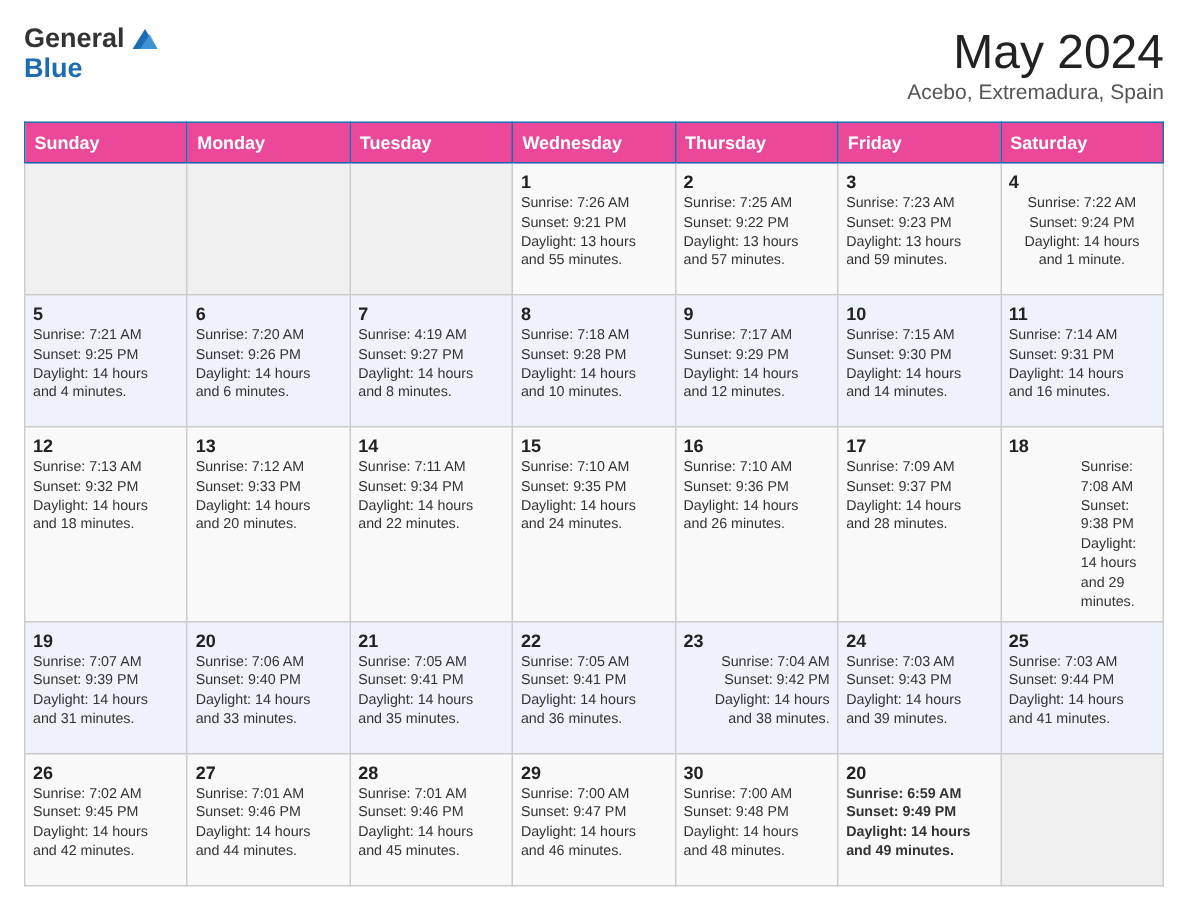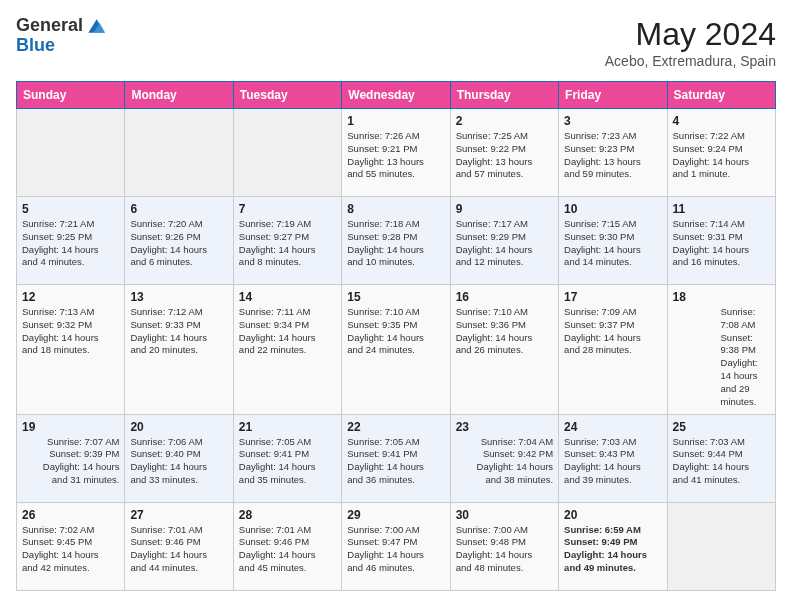--- a/index.html
+++ b/index.html
@@ -147,21 +147,21 @@
         </td>
         <td>
           <div class="day-num">3</div>
           <div class="day-info" style="white-space: pre-line;">Sunrise: 7:23 AM
 Sunset: 9:23 PM
 Daylight: 13 hours
 and 59 minutes.</div>
         </td>
         <td>
           <div class="day-num">4</div>
-          <div class="day-info" style="white-space: pre-line;">Sunrise: 7:22 AM
+          <div class="day-info" style="white-space: pre-line; text-align: center;">Sunrise: 7:22 AM
 Sunset: 9:24 PM
 Daylight: 14 hours
 and 1 minute.</div>
         </td>
       </tr>
       <tr>
         <td>
           <div class="day-num">5</div>
           <div class="day-info" style="white-space: pre-line;">Sunrise: 7:21 AM
 Sunset: 9:25 PM
@@ -170,21 +170,21 @@
         </td>
         <td>
           <div class="day-num">6</div>
           <div class="day-info" style="white-space: pre-line;">Sunrise: 7:20 AM
 Sunset: 9:26 PM
 Daylight: 14 hours
 and 6 minutes.</div>
         </td>
         <td>
           <div class="day-num">7</div>
-          <div class="day-info" style="white-space: pre-line;">Sunrise: 7:19 AM
+          <div class="day-info" style="white-space: pre-line;">Sunrise: 4:19 AM
 Sunset: 9:27 PM
 Daylight: 14 hours
 and 8 minutes.</div>
         </td>
         <td>
           <div class="day-num">8</div>
           <div class="day-info" style="white-space: pre-line;">Sunrise: 7:18 AM
 Sunset: 9:28 PM
 Daylight: 14 hours
 and 10 minutes.</div>
@@ -258,21 +258,21 @@
           <div class="day-num">18</div>
           <div class="day-info" style="white-space: pre-line; margin-left: 48px;">Sunrise: 7:08 AM
 Sunset: 9:38 PM
 Daylight: 14 hours
 and 29 minutes.</div>
         </td>
       </tr>
       <tr>
         <td>
           <div class="day-num">19</div>
-          <div class="day-info" style="white-space: pre-line; text-align: right;">Sunrise: 7:07 AM
+          <div class="day-info" style="white-space: pre-line;">Sunrise: 7:07 AM
 Sunset: 9:39 PM
 Daylight: 14 hours
 and 31 minutes.</div>
         </td>
         <td>
           <div class="day-num">20</div>
           <div class="day-info" style="white-space: pre-line;">Sunrise: 7:06 AM
 Sunset: 9:40 PM
 Daylight: 14 hours
 and 33 minutes.</div>

